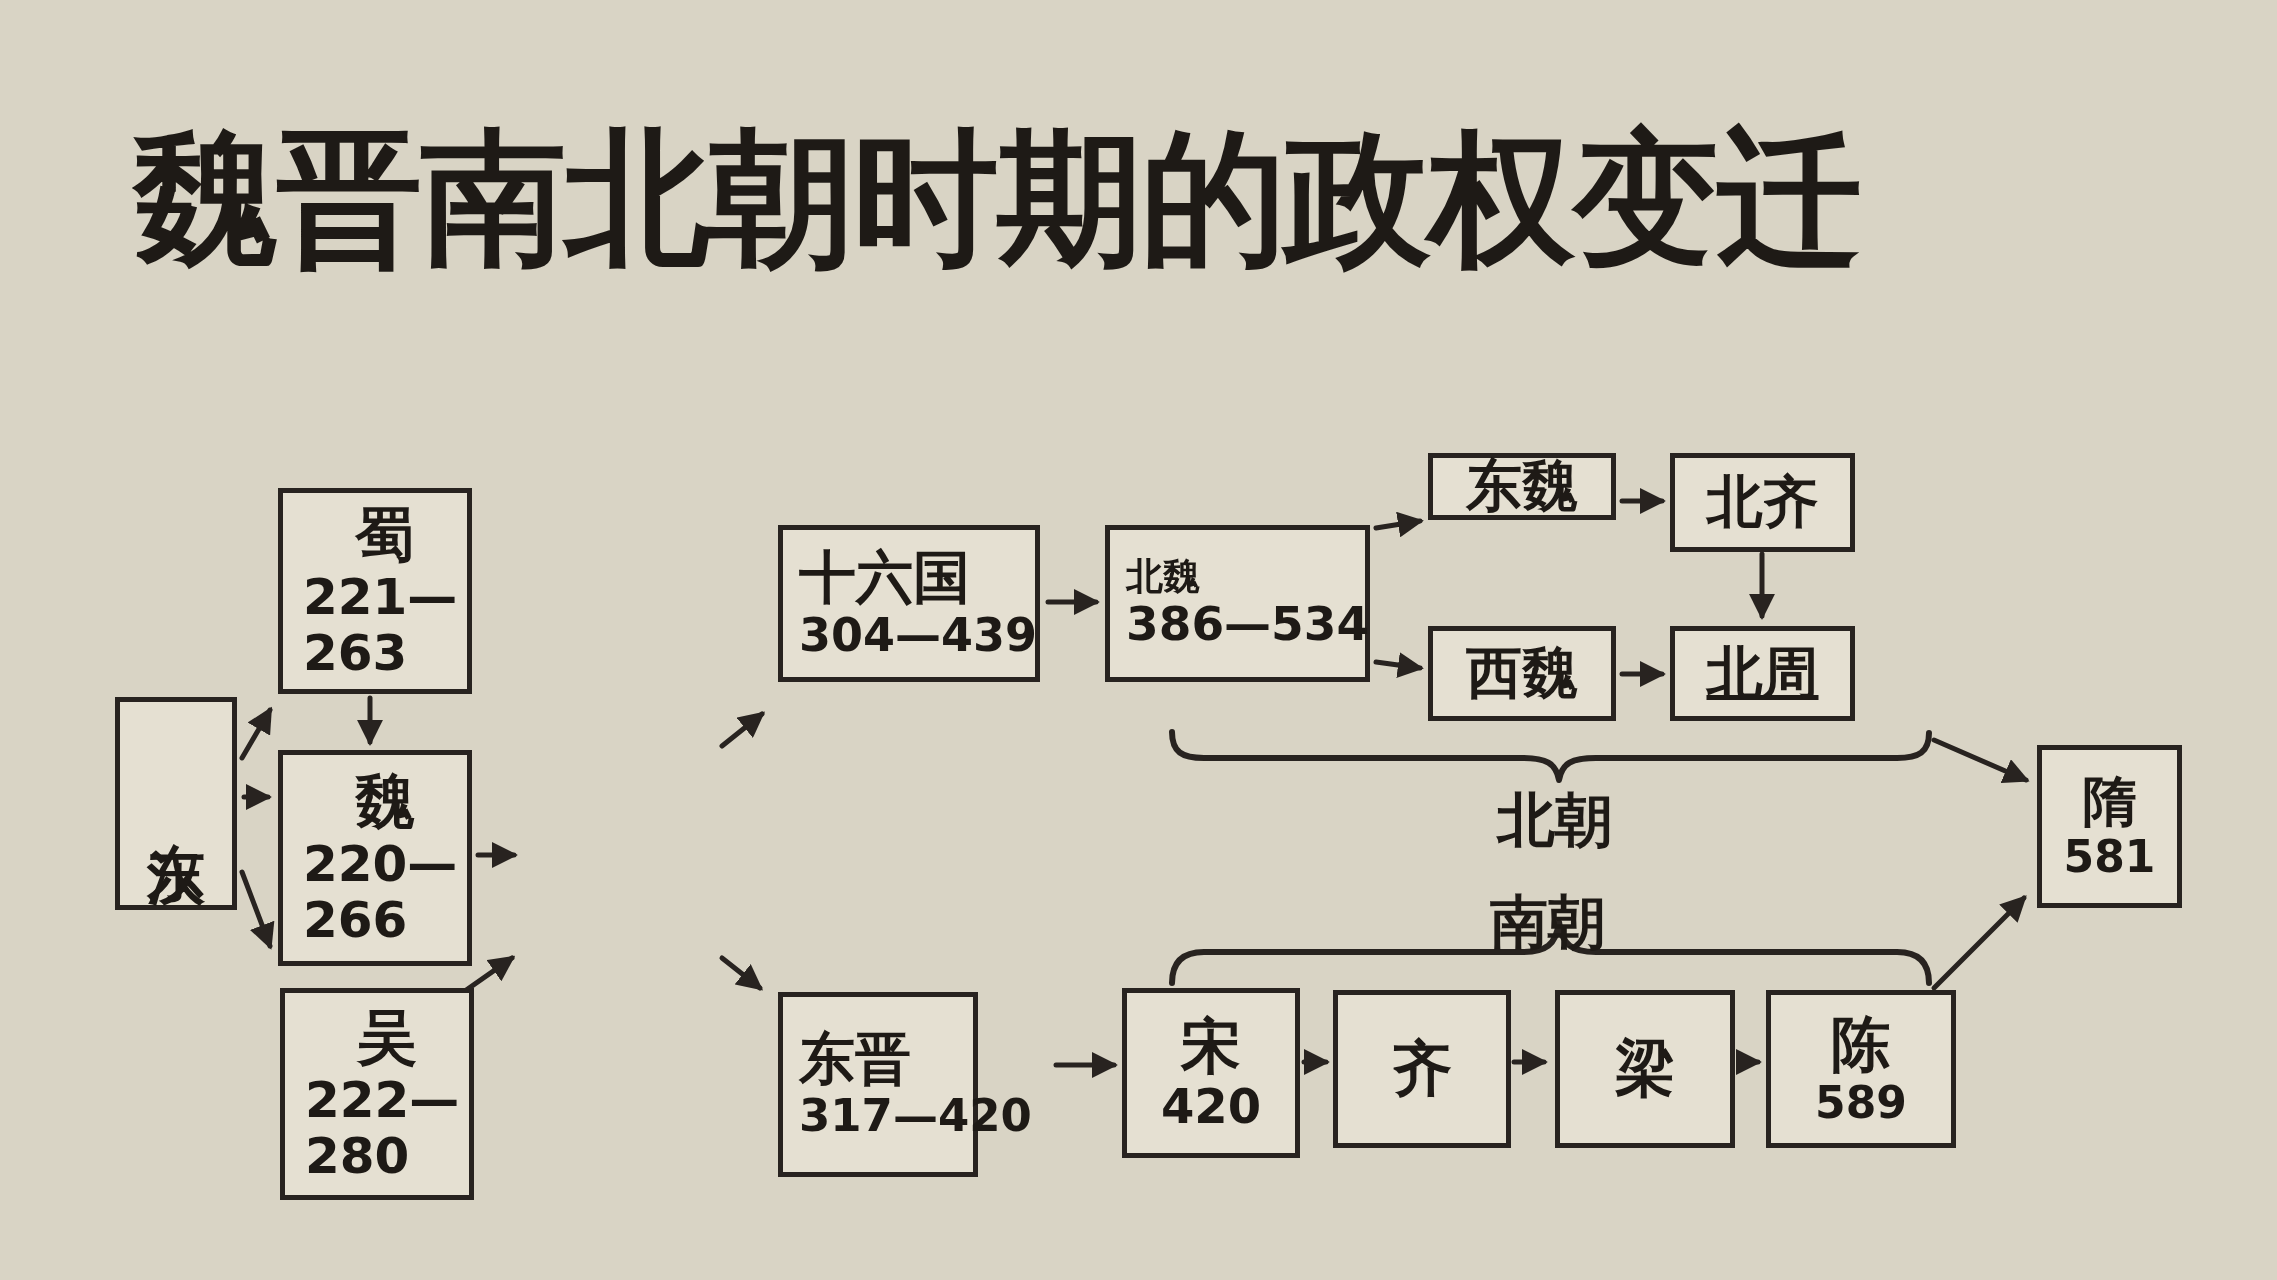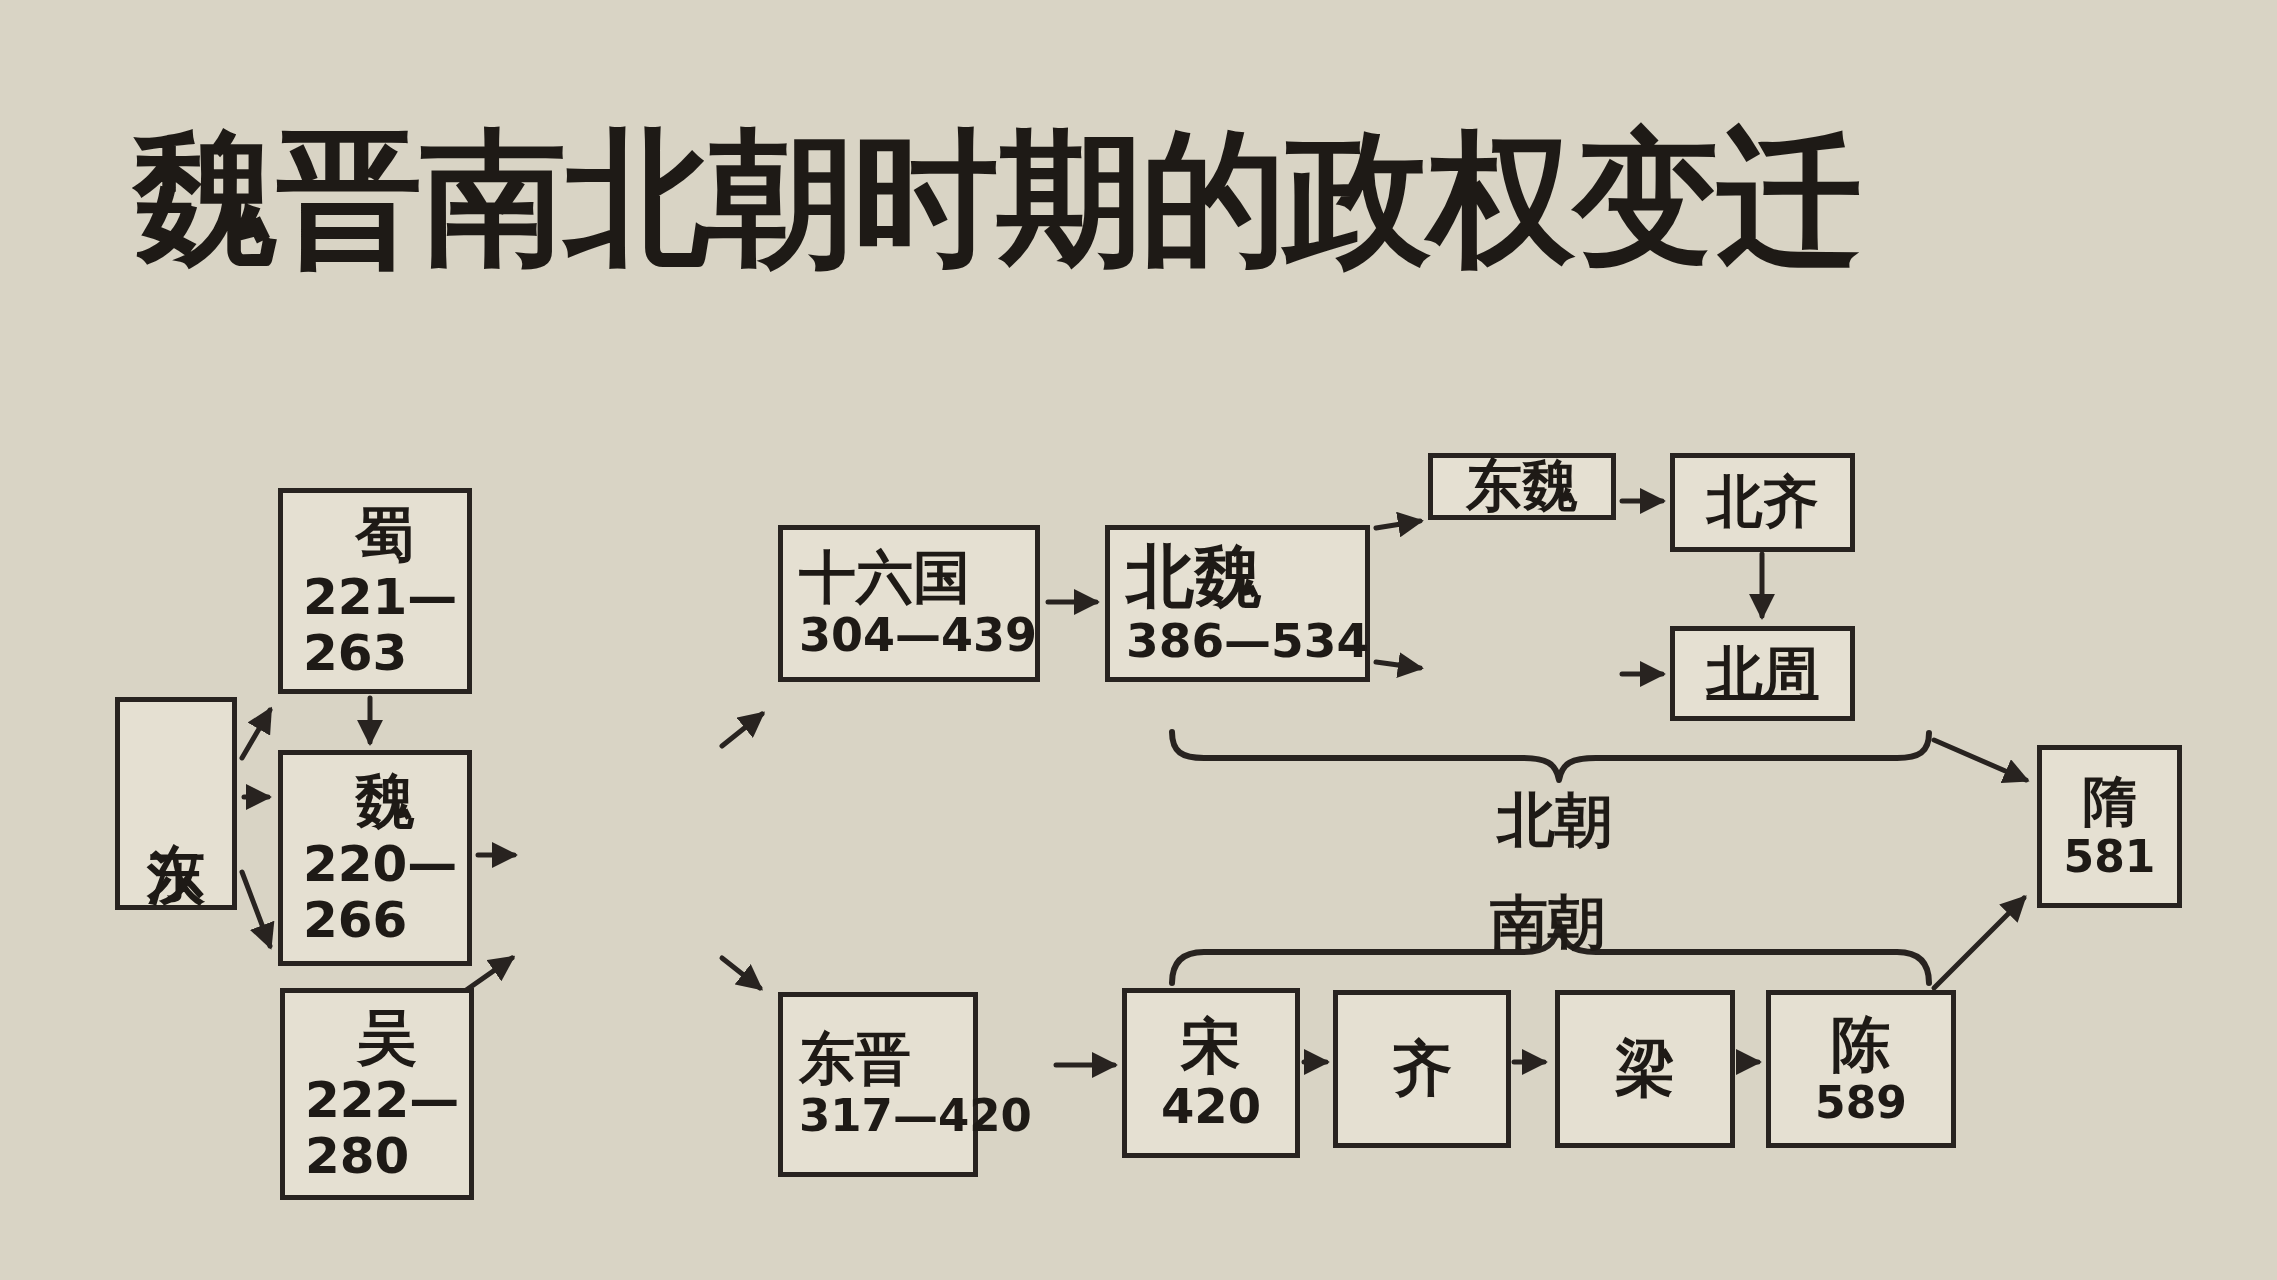--- a/index.html
+++ b/index.html
@@ -116,32 +116,35 @@
     <div class="nyears">280</div>
   </div>
 
 
   <div class="node all-left" style="left:778px;top:525px;width:262px;height:157px;">
     <div class="nlabel" style="font-size:57px;">十六国</div>
     <div class="nyears" style="font-size:46px;">304—439</div>
   </div>
 
   <div class="node all-left" style="left:1105px;top:525px;width:265px;height:157px;">
-    <div class="nlabel" style="font-size:68px;">北魏</div>
+    <div class="nlabel" style="font-size:37px;">北魏</div>
     <div class="nyears" style="font-size:47px;">386—534</div>
   </div>
 
   <div class="node small" style="left:1428px;top:453px;width:188px;height:67px;">
     <div class="nlabel">东魏</div>
   </div>
 
   <div class="node small" style="left:1670px;top:453px;width:185px;height:99px;">
     <div class="nlabel">北齐</div>
   </div>
 
+  <div class="node small" style="left:1428px;top:626px;width:188px;height:95px;">
+    <div class="nlabel">西魏</div>
+  </div>
 
   <div class="node small" style="left:1670px;top:626px;width:185px;height:95px;text-decoration:underline;">
     <div class="nlabel">北周</div>
   </div>
 
   <div class="node all-left" style="left:778px;top:992px;width:200px;height:185px;">
     <div class="nlabel" style="font-size:56px;">东晋</div>
     <div class="nyears" style="font-size:45px;">317—420</div>
   </div>
 

